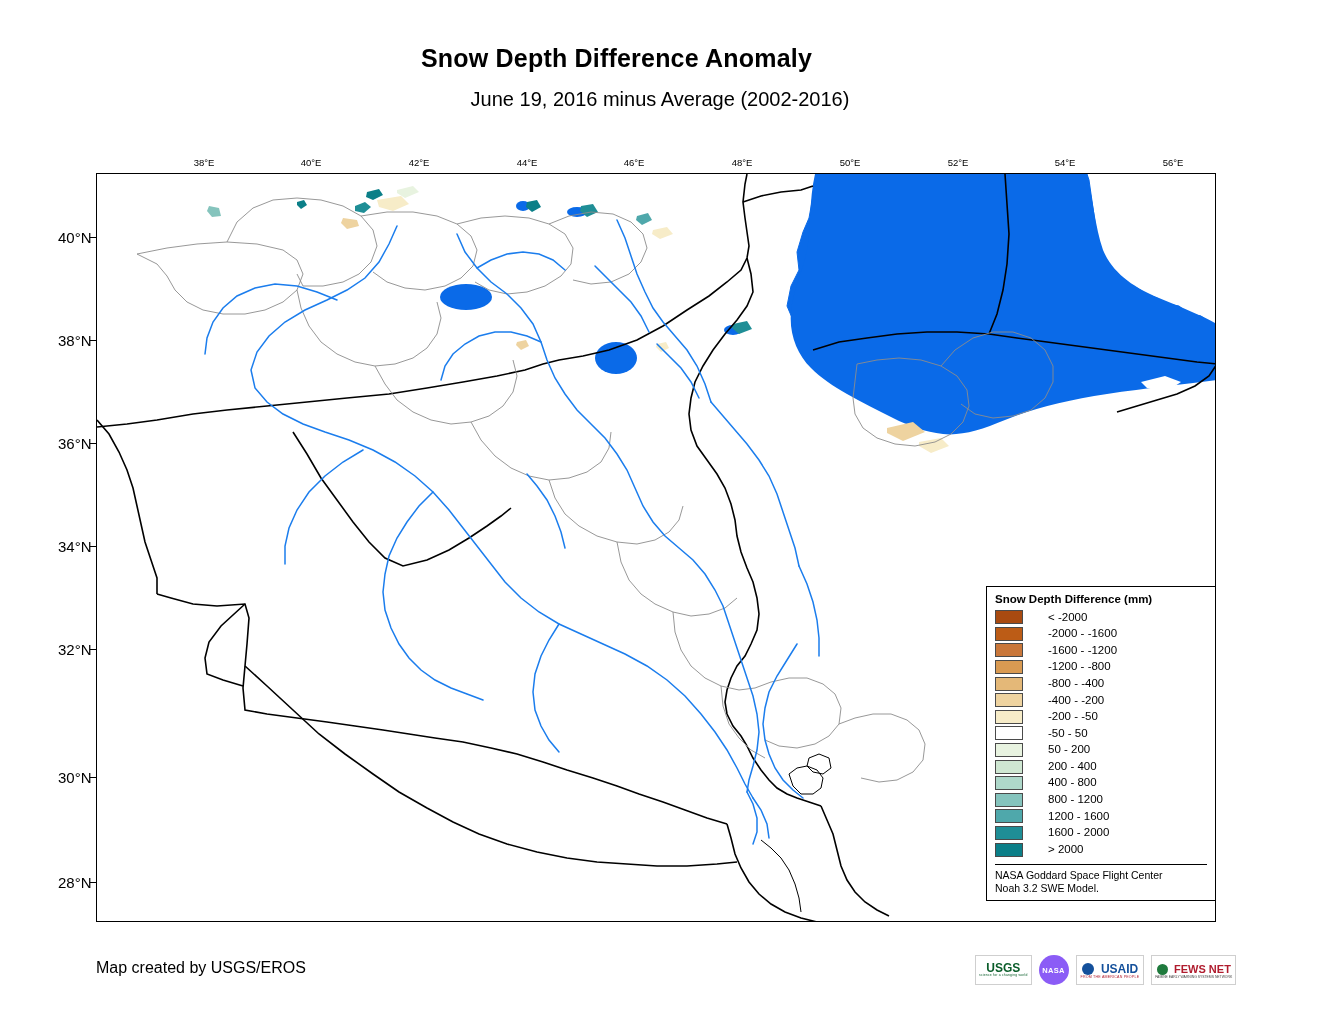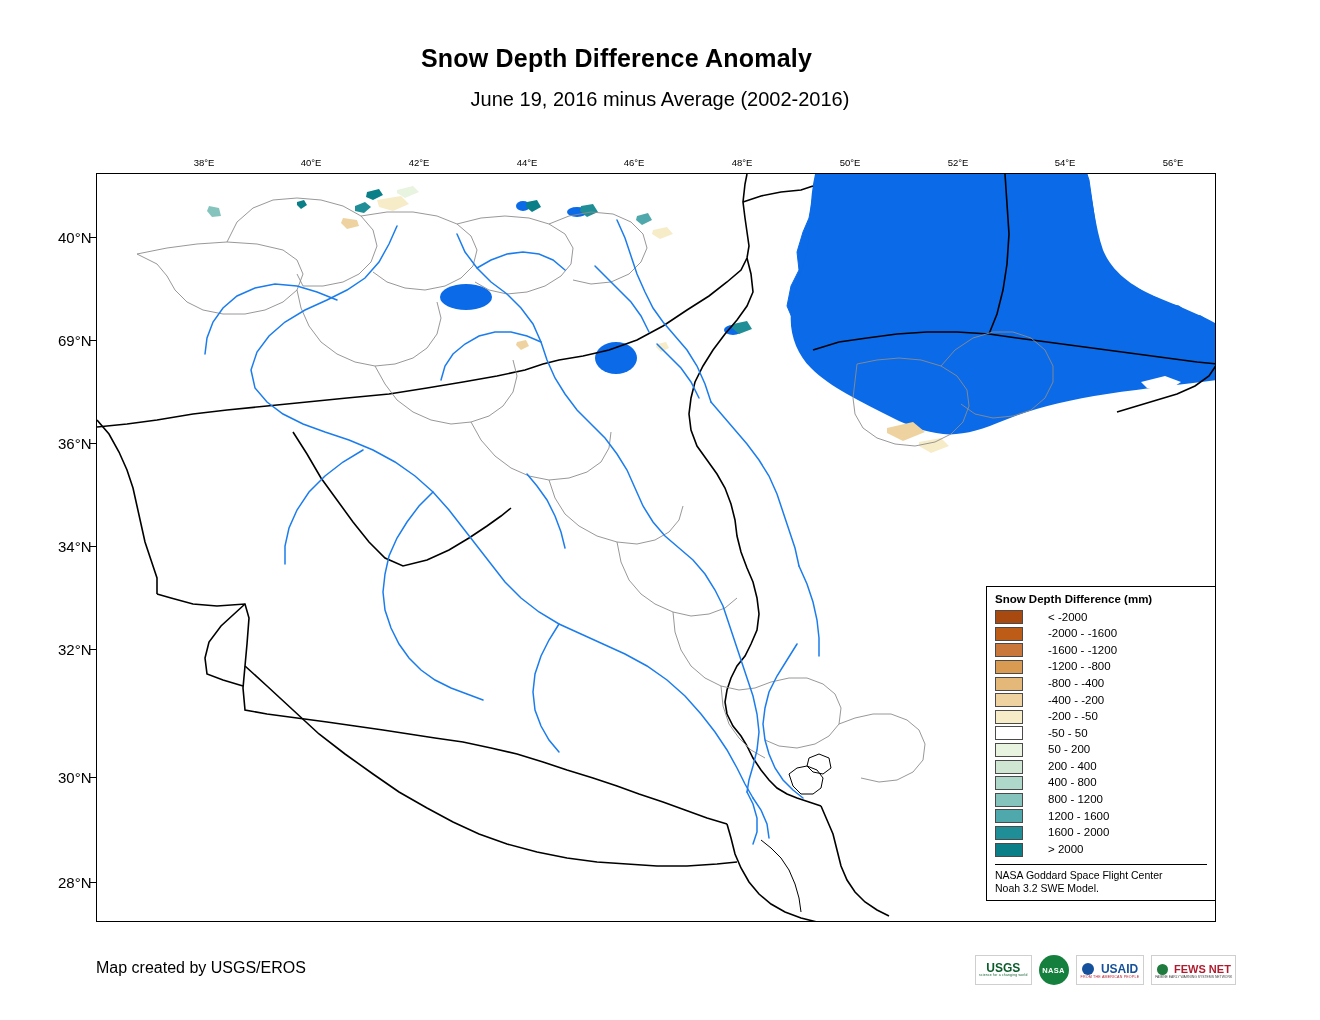--- a/index.html
+++ b/index.html
@@ -147,21 +147,21 @@
     padding: 1px 3px;
     flex-direction: column;
     color: #0a5d2a;
     font-size: 12px;
     font-weight: bold;
     line-height: 1;
   }
   .logo-usgs .sub { font-size: 3.4px; color: #0a5d2a; font-weight: normal; letter-spacing: 0.2px;}
   .logo-nasa {
     width: 30px; height: 30px; border-radius: 50%;
-    background: #15803d; color: #fff; font-size: 7.5px; font-weight: bold;
+    background: #8b5cf6; color: #fff; font-size: 7.5px; font-weight: bold;
     letter-spacing: 0.3px;
   }
   .logo-usaid {
     background: #ffffff; border: 1px solid #cfcfcf; padding: 1px 4px;
     flex-direction: column; line-height: 1;
   }
   .logo-usaid .seal {
     width: 12px; height: 12px; border-radius: 50%;
     background: #14509b; display: inline-block; margin-right: 3px;
     vertical-align: middle;
@@ -201,21 +201,21 @@
 <div class="tick" style="left:419px;top:173px;width:1px;height:6px"></div>
 <div class="tick" style="left:527px;top:173px;width:1px;height:6px"></div>
 <div class="tick" style="left:634px;top:173px;width:1px;height:6px"></div>
 <div class="tick" style="left:742px;top:173px;width:1px;height:6px"></div>
 <div class="tick" style="left:850px;top:173px;width:1px;height:6px"></div>
 <div class="tick" style="left:958px;top:173px;width:1px;height:6px"></div>
 <div class="tick" style="left:1065px;top:173px;width:1px;height:6px"></div>
 <div class="tick" style="left:1173px;top:173px;width:1px;height:6px"></div>
 
 <div class="lat-label" style="top:237px">40°N</div>
-<div class="lat-label" style="top:340px">69°N</div>
+<div class="lat-label" style="top:340px">38°N</div>
 <div class="lat-label" style="top:443px">36°N</div>
 <div class="lat-label" style="top:546px">34°N</div>
 <div class="lat-label" style="top:649px">32°N</div>
 <div class="lat-label" style="top:777px">30°N</div>
 <div class="lat-label" style="top:882px">28°N</div>
 
 <div class="tick" style="left:90px;top:237px;width:6px;height:1px"></div>
 <div class="tick" style="left:90px;top:340px;width:6px;height:1px"></div>
 <div class="tick" style="left:90px;top:443px;width:6px;height:1px"></div>
 <div class="tick" style="left:90px;top:546px;width:6px;height:1px"></div>

